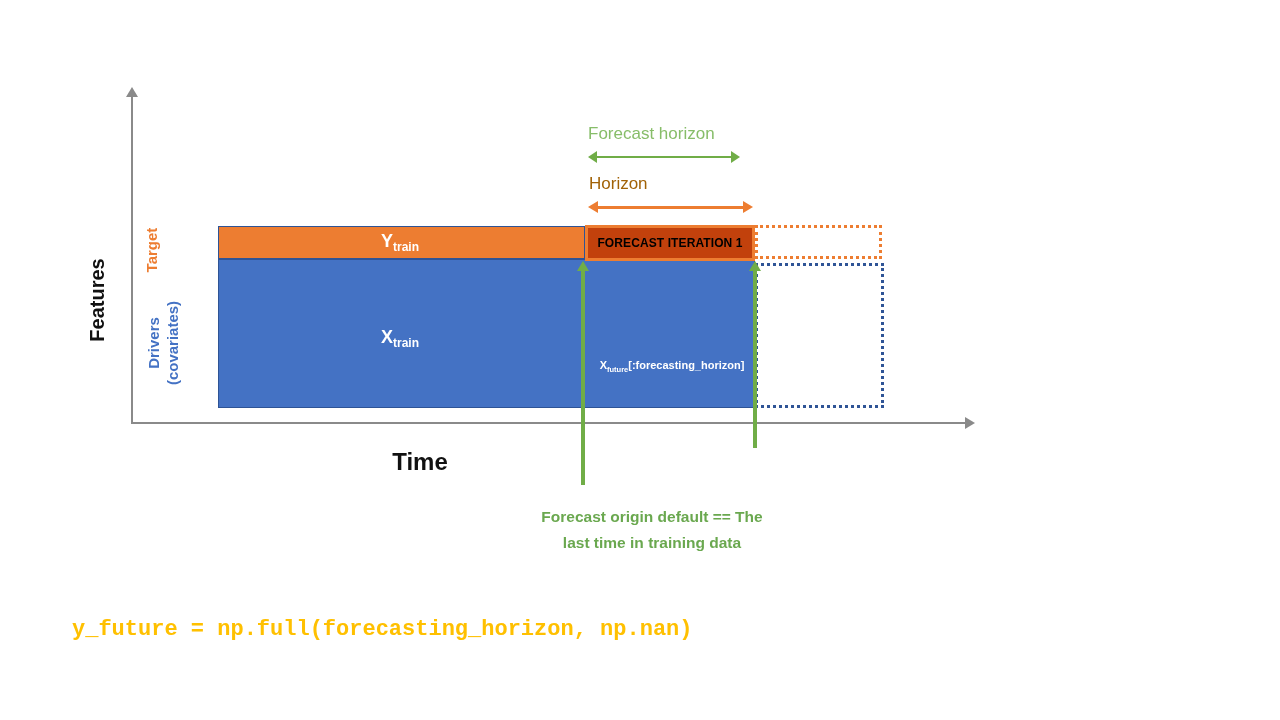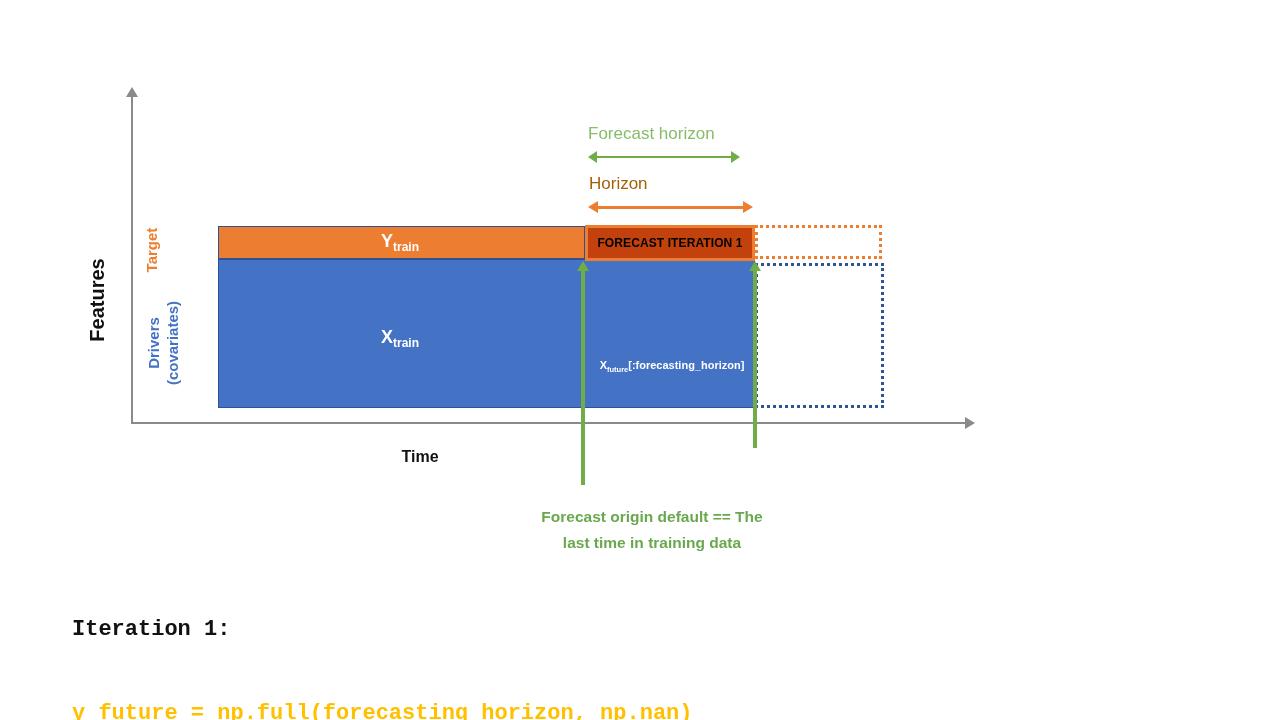--- a/index.html
+++ b/index.html
@@ -75,21 +75,21 @@
   .varrow-shaft { width: 4px; background: #70AD47; }
   .varrow-head { width: 0; height: 0;
     border-left: 6px solid transparent; border-right: 6px solid transparent;
     border-bottom: 10px solid #70AD47; }
   .va1-shaft { left: 581px; top: 270px; height: 215px; }
   .va1-head { left: 577px; top: 261px; }
   .va2-shaft { left: 753px; top: 270px; height: 178px; }
   .va2-head { left: 749px; top: 261px; }
 
   .time-label { left: 370px; top: 448px; width: 100px; text-align: center;
-    font-size: 16px; font-weight: bold; color: #111; }
+    font-size: 24px; font-weight: bold; color: #111; }
 
   .origin-note { left: 507px; top: 504px; width: 290px;
     font-size: 15.5px; font-weight: bold; color: #6AA84F;
     line-height: 26px; white-space: pre-line; text-align: center; }
 
   
   .code { left: 72px; top: 560px; font-family: "Liberation Mono", "DejaVu Sans Mono", monospace;
     font-size: 22px; font-weight: bold; line-height: 28px; color: #111; white-space: pre; }
   .code .c-gold { color: #FFC000; }
 </style>
@@ -139,16 +139,15 @@
 <div class="abs varrow-head va1-head"></div>
 <div class="abs varrow-shaft va1-shaft"></div>
 <div class="abs varrow-head va2-head"></div>
 <div class="abs varrow-shaft va2-shaft"></div>
 
 <div class="abs time-label">Time</div>
 <div class="abs origin-note">Forecast origin default == The
 last time in training data</div>
 
 <div class="abs code">
-  <div>Iteration 1:</div>
   <div class="c-gold">y_future = np.full(forecasting_horizon, np.nan)</div>
   
 </div>
 
 </body></html>

